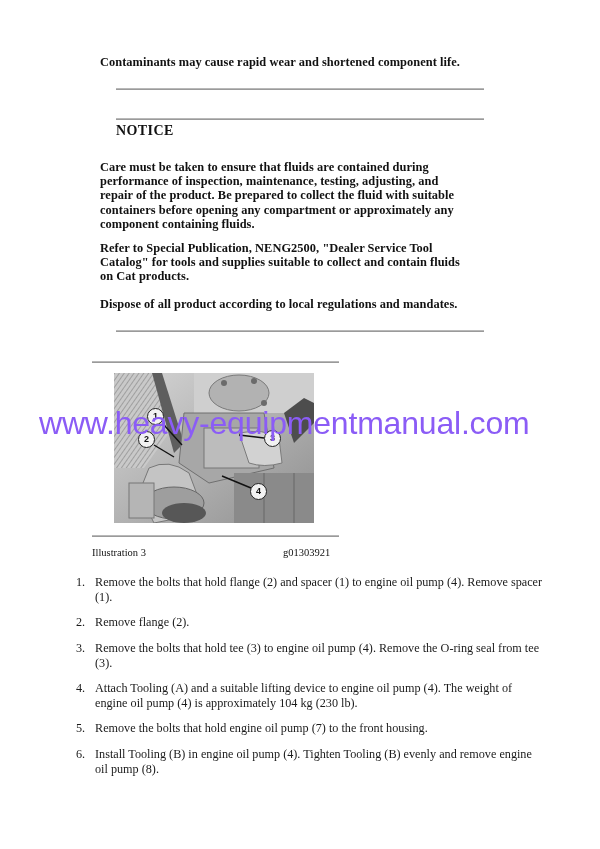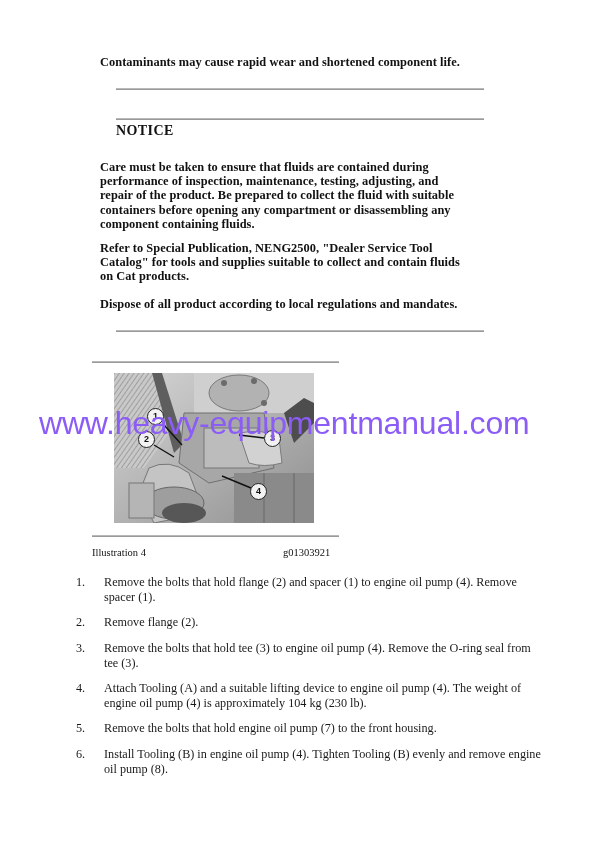--- a/index.html
+++ b/index.html
@@ -94,34 +94,34 @@
       color: #1a1a1a;
     }
     .step .num {
       position: absolute;
       left: 0;
       top: 0;
       width: 14px;
     }
     .step .txt {
       display: block;
-      margin-left: 28px;
+      margin-left: 19px;
     }
   </style>
 </head>
 <body>
 
 <div class="bold-para" style="top:55px; width:380px;">Contaminants may cause rapid wear and shortened component life.</div>
 
 <div class="rule" style="left:116px; width:368px; top:88px;"></div>
 <div class="rule" style="left:116px; width:368px; top:118px;"></div>
 
 <div class="notice-title">NOTICE</div>
 
-<div class="bold-para" style="top:160px;">Care must be taken to ensure that fluids are contained during performance of inspection, maintenance, testing, adjusting, and repair of the product. Be prepared to collect the fluid with suitable containers before opening any compartment or disassembling any component containing fluids.</div>
+<div class="bold-para" style="top:160px;">Care must be taken to ensure that fluids are contained during performance of inspection, maintenance, testing, adjusting, and repair of the product. Be prepared to collect the fluid with suitable containers before opening any compartment or approximately any component containing fluids.</div>
 <div class="bold-para" style="top:241px;">Refer to Special Publication, NENG2500, "Dealer Service Tool Catalog" for tools and supplies suitable to collect and contain fluids on Cat products.</div>
 <div class="bold-para" style="top:297px;">Dispose of all product according to local regulations and mandates.</div>
 
 <div class="rule" style="left:116px; width:368px; top:330px;"></div>
 
 <div class="rule" style="left:92px; width:247px; top:361px;"></div>
 
 <div class="photo">
   <svg width="200" height="150" viewBox="0 0 200 150">
     <defs>
@@ -171,21 +171,21 @@
 
 <div class="callout" style="left:147px; top:408px;">1</div>
 <div class="callout" style="left:138px; top:431px;">2</div>
 <div class="callout" style="left:264px; top:430px;">3</div>
 <div class="callout" style="left:250px; top:483px;">4</div>
 
 <div class="watermark">www.heavy-equipmentmanual.com</div>
 
 <div class="rule" style="left:92px; width:247px; top:535px;"></div>
 
-<div class="caption" style="left:92px;">Illustration 4</div>
+<div class="caption" style="left:92px;">Illustration 3</div>
 <div class="caption" style="left:283px;">g01303921</div>
 
 <div class="step" style="top:575px;">
   <span class="num">1.</span>
   <span class="txt">Remove the bolts that hold flange (2) and spacer (1) to engine oil pump (4). Remove spacer (1).</span>
 </div>
 <div class="step" style="top:615px;">
   <span class="num">2.</span>
   <span class="txt">Remove flange (2).</span>
 </div>

